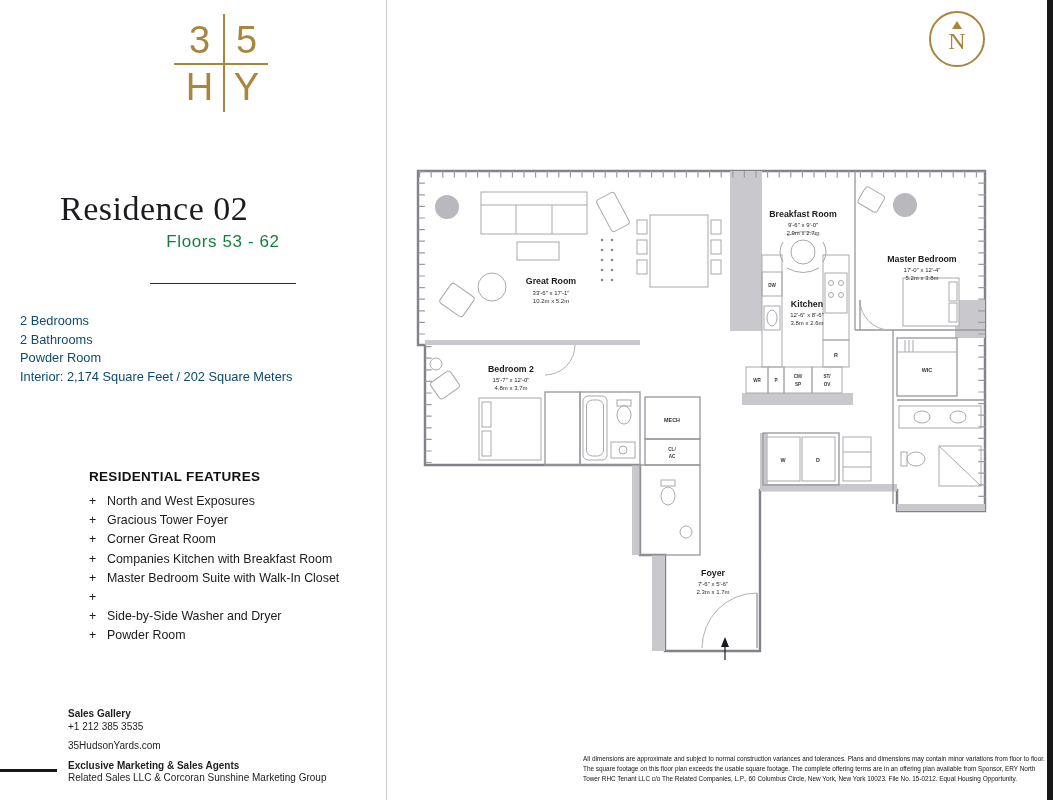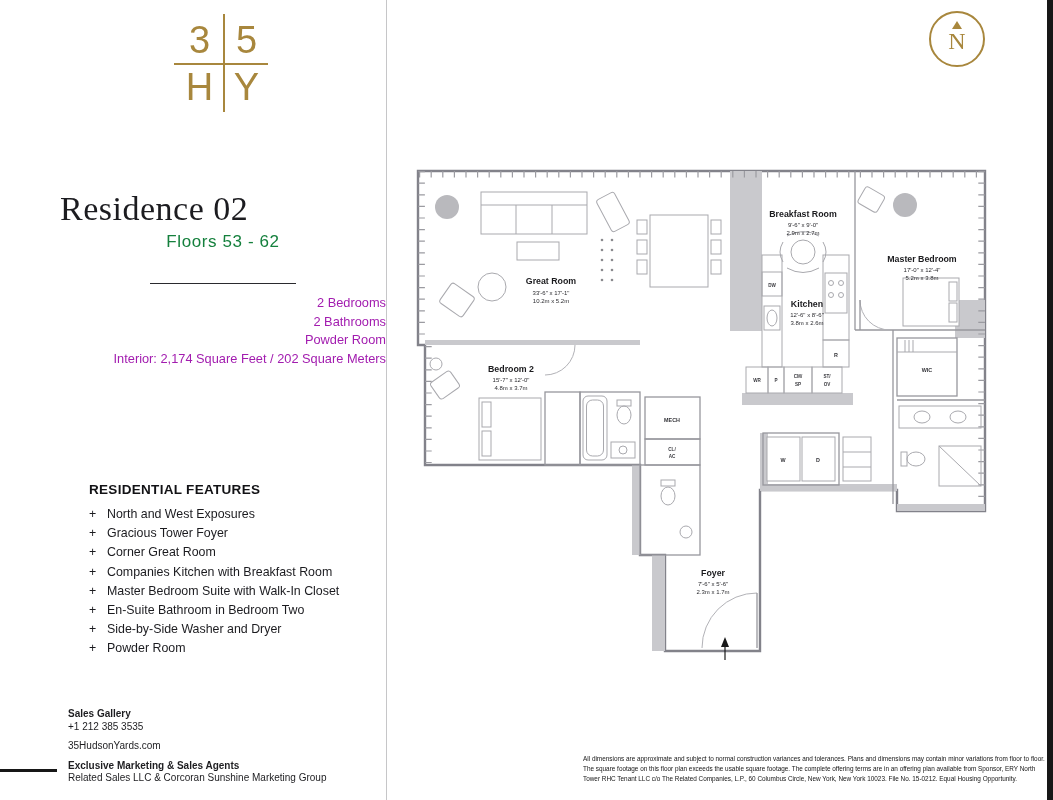--- a/index.html
+++ b/index.html
@@ -18,24 +18,24 @@
   .lg-h { position:absolute; left:-2px; right:2px; top:50%; height:1.6px; background:#a8873d; }
   .lg-v { position:absolute; top:-2px; bottom:-2px; left:50%; width:1.6px; background:#a8873d; }
 
   .title { position:absolute; left:60px; width:326px; top:190px; text-align:left;
            font-family:"Liberation Serif", serif; font-weight:400; font-size:34px;
            letter-spacing:0.5px; color:#1c1c20; }
   .subtitle { position:absolute; left:60px; width:326px; top:232px; text-align:center;
               font-size:17px; letter-spacing:0.6px; color:#15803d; }
   .rule { position:absolute; left:150px; top:283px; width:146px; height:1.4px; background:#2a2a2e; }
 
-  .summary { position:absolute; left:20px; width:366px; top:294px; text-align:right;
-             font-size:12.8px; line-height:18.5px; color:#a21caf; }
-
-  .features { position:absolute; left:89px; top:482px; width:290px; }
+  .summary { position:absolute; left:20px; width:366px; top:312px; text-align:left;
+             font-size:12.8px; line-height:18.5px; color:#0c4a6e; }
+
+  .features { position:absolute; left:89px; top:469px; width:290px; }
   .features h2 { font-size:13.5px; font-weight:700; letter-spacing:0.3px; color:#121215; }
   .feat-list { margin-top:8px; }
   .feat { display:flex; gap:9px; font-size:12.4px; line-height:19.2px; color:#1b1b1f; }
   .feat .plus { width:9px; flex:0 0 auto; }
 
   .contact { position:absolute; left:68px; top:708px; font-size:10px; line-height:12.5px; color:#1d1d20; }
   .c-bold { font-weight:700; }
   .gap8 { height:7px; }
 
   
@@ -115,21 +115,20 @@
         <div class="feat">
             <span class="plus">+</span>
             <span>Companies Kitchen with Breakfast Room</span>
           </div>
         <div class="feat">
             <span class="plus">+</span>
             <span>Master Bedroom Suite with Walk-In Closet</span>
           </div>
         <div class="feat">
             <span class="plus">+</span>
-            <span>En-Suite Bathroom in Bedroom Two</span>
           </div>
         <div class="feat">
             <span class="plus">+</span>
             <span>Side-by-Side Washer and Dryer</span>
           </div>
         <div class="feat">
             <span class="plus">+</span>
             <span>Powder Room</span>
           </div>
       </div>

